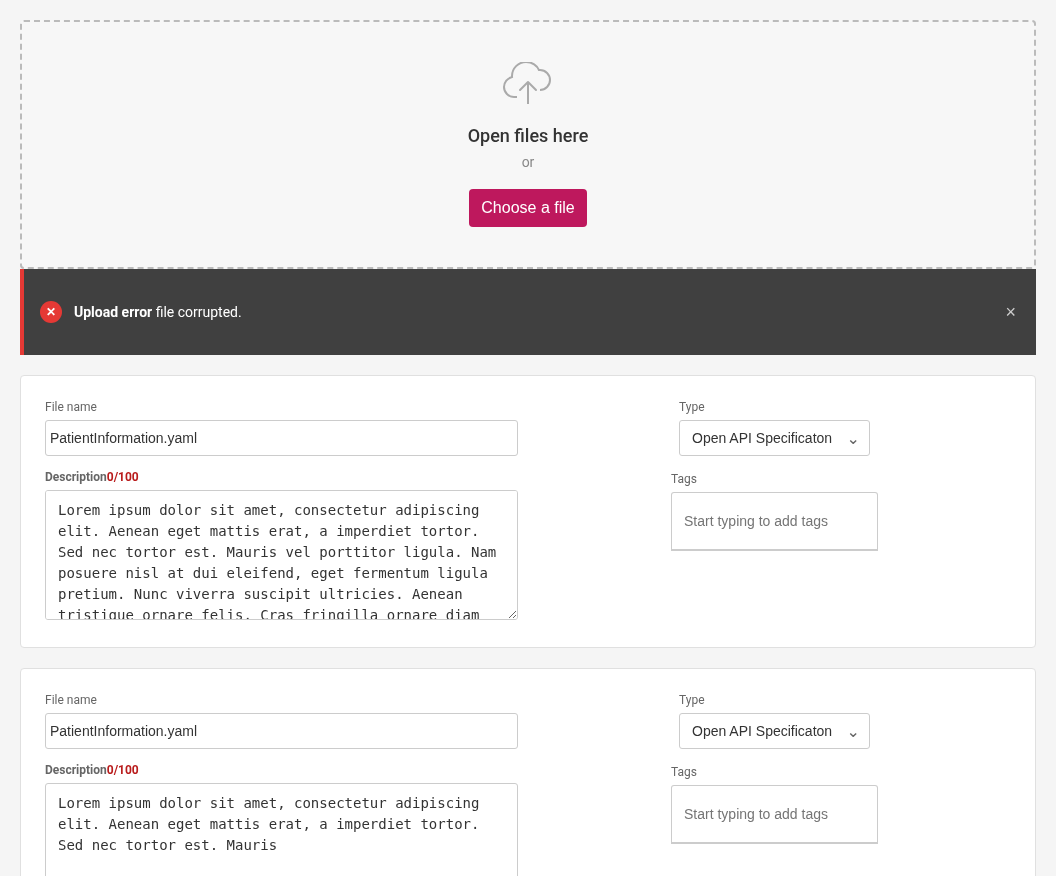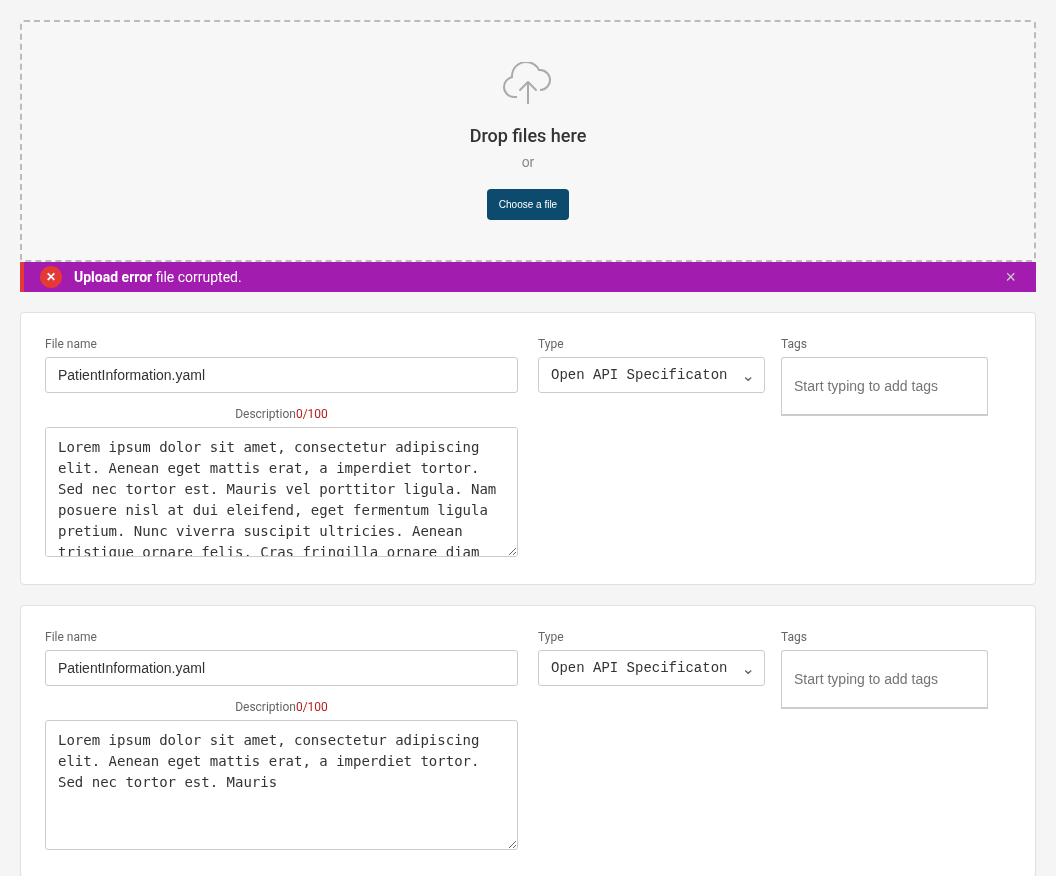--- a/index.html
+++ b/index.html
@@ -46,37 +46,37 @@
       margin-bottom: 8px;
     }
 
     .drop-or {
       color: #888;
       margin-bottom: 19px;
       font-size: 14px;
     }
 
     .choose-file-btn {
-      background: #0c4a6e;
+      background: #be185d;
       color: white;
       border: none;
       padding: 10px 12px;
       border-radius: 4px;
-      font-size: 10px;
+      font-size: 16px;
       cursor: pointer;
       font-weight: 500;
     }
 
     
     .error-banner {
-      background: #a21caf;
+      background: #404040;
       color: #fff;
       display: flex;
       align-items: center;
-      padding: 4px 16px;
+      padding: 32px 16px;
       margin: 0;
       border-left: 4px solid #e53935;
     }
 
     .error-icon {
       width: 22px;
       height: 22px;
       background: #e53935;
       border-radius: 50%;
       display: flex;
@@ -128,39 +128,40 @@
     }
 
     .field-label {
       font-size: 12px;
       color: #666;
       margin-bottom: 6px;
     }
 
     .field-label-row {
       display: flex;
-      justify-content: center;
+      justify-content: flex-start;
       align-items: center;
       margin-bottom: 6px;
+      font-weight: bold;
     }
 
     .field-label-row .field-label {
       margin-bottom: 0;
     }
 
     .char-count {
       font-size: 12px;
       color: #b91c1c;
     }
 
     .text-input {
       width: 100%;
       border: 1px solid #ccc;
       border-radius: 3px;
-      padding: 9px 12px;
+      padding: 9px 4px;
       font-size: 14px;
       color: #333;
       outline: none;
     }
 
     .textarea-input {
       width: 100%;
       border: 1px solid #ccc;
       border-radius: 3px;
       padding: 9px 12px;
@@ -180,21 +181,20 @@
       width: 100%;
       border: 1px solid #ccc;
       border-radius: 3px;
       padding: 9px 36px 9px 12px;
       font-size: 14px;
       color: #333;
       appearance: none;
       background: #fff;
       outline: none;
       cursor: pointer;
-      font-family: Liberation Mono, monospace;
     }
 
     .select-chevron {
       position: absolute;
       right: 10px;
       top: 50%;
       transform: translateY(-50%);
       pointer-events: none;
       color: #666;
       font-size: 16px;
@@ -207,38 +207,39 @@
       padding: 20px 12px;
       font-size: 14px;
       color: #999;
       outline: none;
       border-radius: 3px 3px 0 0;
       background: #fff;
     }
 
     .right-col {
       display: flex;
-      flex-direction: row;
+      flex-direction: column;
       gap: 16px;
+      align-items: center;
     }
   </style>
 </head>
 <body>
 
 <div class="page-wrapper">
 
   <div class="drop-zone">
     <div class="upload-icon">
       <svg width="52" height="44" viewBox="0 0 52 44" fill="none" xmlns="http://www.w3.org/2000/svg">
         <path d="M38 28c5.523 0 10-4.477 10-10s-4.477-10-10-10c-.343 0-.682.018-1.016.052C35.274 3.68 30.118 0 24 0 16.268 0 10 6.268 10 14c0 .34.014.677.04 1.01C5.48 16.245 2 20.236 2 25c0 5.523 4.477 10 10 10h3" stroke="#aaa" stroke-width="2" fill="none"></path>
         <line x1="26" y1="20" x2="26" y2="42" stroke="#aaa" stroke-width="2"></line>
         <polyline points="18,28 26,20 34,28" stroke="#aaa" stroke-width="2" fill="none" stroke-linejoin="round" stroke-linecap="round"></polyline>
       </svg>
     </div>
-    <div class="drop-text">Drop files here</div>
+    <div class="drop-text">Open files here</div>
     <div class="drop-or">or</div>
     <button class="choose-file-btn">Choose a file</button>
   </div>
 
   <div class="error-banner">
     <div class="error-icon"></div>
     <div class="error-text">
       <strong>Upload error</strong><span> file corrupted.</span>
     </div>
     <button class="error-close">×</button>

